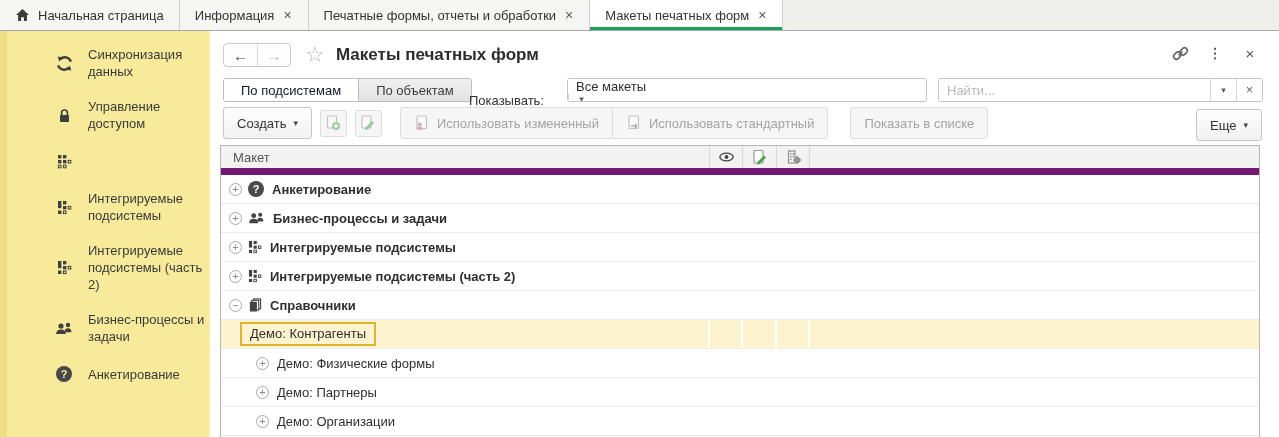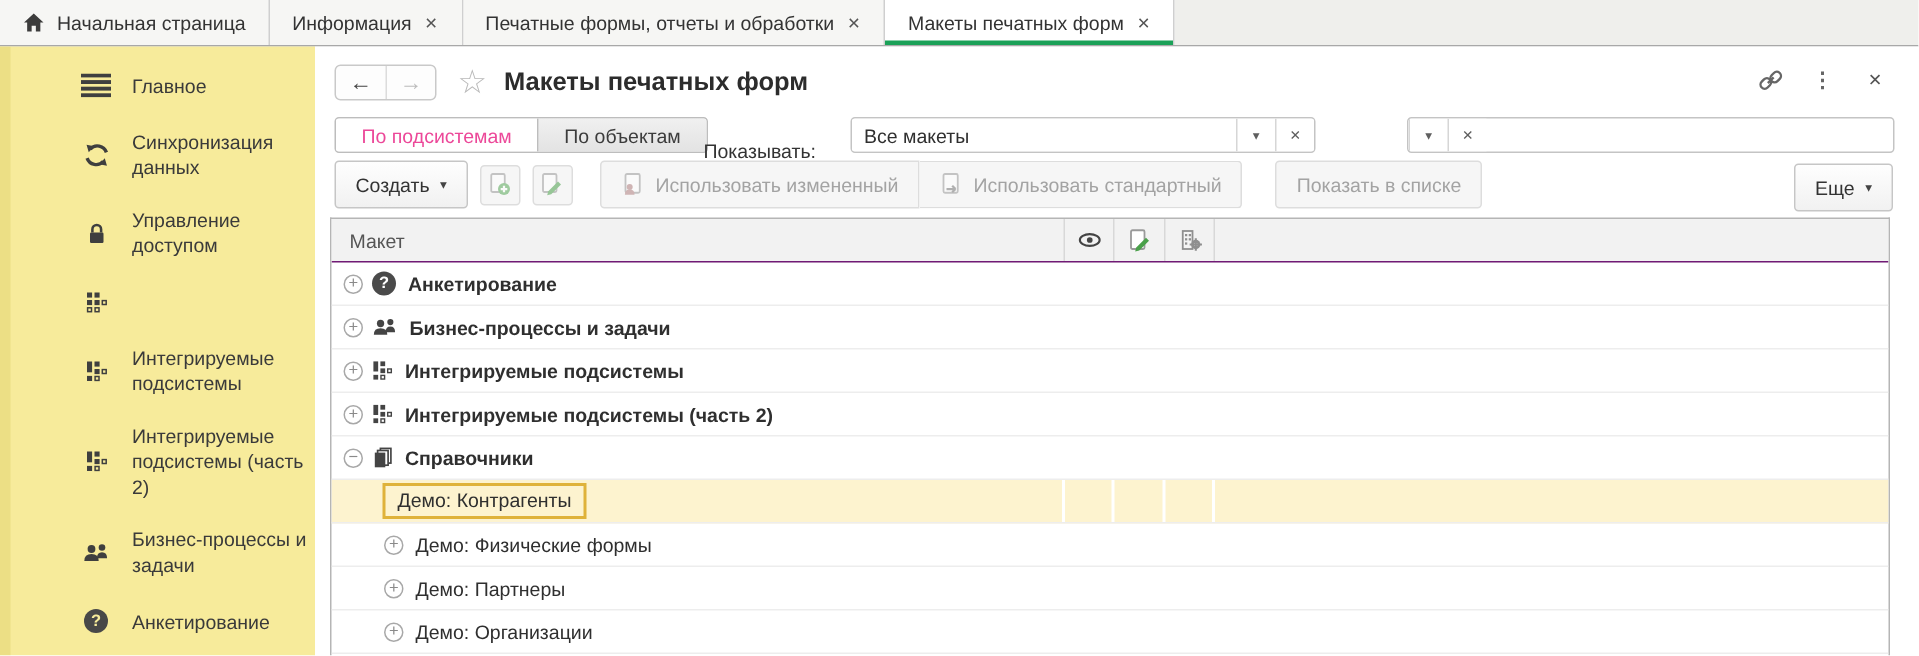--- a/index.html
+++ b/index.html
@@ -47,26 +47,26 @@
   .page-title { position:absolute; left:126px; top:14px; font-size:17px; font-weight:bold; color:#2c2c2c; }
   .head-actions { position:absolute; right:20px; top:13px; display:flex; gap:17px; align-items:center; color:#5a5a5a; }
   .head-actions .hbtn { cursor:pointer; display:flex; align-items:center; justify-content:center; width:18px; height:18px; }
   .kebab { font-size:14px; font-weight:bold; color:#666; letter-spacing:0; }
   .hclose { font-size:15px; color:#555; }
 
   
   .seg { position:absolute; left:13px; top:47px; display:flex; height:24px;
     border:1px solid #bdbdbd; border-radius:3px; overflow:hidden; }
   .segbtn { display:flex; align-items:center; padding:0 17px; font-size:13px; cursor:pointer; }
-  .segbtn.on { background:#fff; color:#ec4899; }
+  .segbtn.on { background:#fff; color:#0f172a; }
   .segbtn.off { background:linear-gradient(#f0f0f0,#e3e3e3); color:#3c3c3c; border-left:1px solid #bdbdbd; }
   .show-label { position:absolute; left:259px; top:52px; color:#333;margin-top:10px; }
   .combo { position:absolute; top:47px; height:24px; border:1px solid #c4c4c4; border-radius:3px;
     display:flex; background:#fff; overflow:hidden; }
-  .combo.showsel { left:357px; width:310px; }
+  .combo.showsel { left:357px; width:360px;flex-direction:column; }
   .combo.search { left:728px; width:325px; }
   .combo .val { flex:1; border:none; outline:none; padding:0 8px; font:13px "Liberation Sans",sans-serif; color:#2f2f2f; min-width:0; background:#fff; }
   .combo .val::placeholder { color:#b8b8b8; }
   .combo .cbtn { width:26px; flex:none; border-left:1px solid #d6d6d6; display:flex; align-items:center; justify-content:center; color:#5f5f5f; cursor:pointer; background:#fff; }
   .combo .cbtn.dd { font-size:9px; }
   .combo .cbtn.cl { font-size:12px; }
 
   
   .toolbar { position:absolute; left:13px; top:78px; right:0; height:28px; display:flex; align-items:center; }
   .btn { height:27px; border:1px solid #c6c6c6; border-radius:3px; background:linear-gradient(#fefefe,#f1f1f1);
@@ -77,40 +77,40 @@
   .iconbtn { width:27px; padding:0; justify-content:center; }
   .btngroup { display:flex; }
   .btngroup .btn:first-child { border-radius:3px 0 0 3px; }
   .btngroup .btn:last-child { border-radius:0 3px 3px 0; border-left:none; }
   .gap8 { margin-left:8px; } .gap18 { margin-left:18px;justify-content:center; } .gap22 { margin-left:22px; }
   .more-btn { position:absolute; right:17px; top:0; }
 
   
   .table { position:absolute; left:10px; top:114px; width:1040px; height:292px;
     border:1px solid #b5b5b5; border-bottom:none; background:#fff; overflow:hidden; }
-  .thead { height:29px; background:#f2f2f2; border-bottom:1px solid #701a75;
+  .thead { height:29px; background:#f2f2f2; border-bottom:7px solid #701a75;
     display:grid; grid-template-columns:489px 33px 34px 33px 1fr; }
   .th { display:flex; align-items:center; border-right:1px solid #d8d8d8; color:#555; }
   .th.name { padding-left:12px; }
   .th.icon { justify-content:center; }
   .th.rest { border-right:none; }
   .trow { height:29px; display:grid; grid-template-columns:489px 33px 34px 33px 1fr;
     border-bottom:1px solid #ededed; cursor:pointer; }
   .trow .cell { display:flex; align-items:center; }
   .trow.selected { background:#fdf3cf; }
   .trow.selected .cell { border-right:2px solid #fff; }
   .trow.selected .cell.rest { border-right:none; }
   .exp { width:13px; height:13px; flex:none; border:1px solid #a8a8a8; border-radius:50%;
     color:#8a8a8a; font-size:11px; line-height:11px; display:flex; align-items:center; justify-content:center; }
   .exp.l0 { margin-left:8px; }
   .exp.l1 { margin-left:35px; }
   .ticon { margin-left:6px; flex:none; display:flex; }
   .tlabel { margin-left:8px; color:#2f2f2f; }
   .trow.group .tlabel { font-weight:bold; }
-  .selbox { margin-left:34px; border:2px solid #dfb23a; background:#fdf3cf; padding:2px 8px 3px 8px; color:#2f2f2f; }
+  .selbox { margin-left:19px; border:2px solid #dfb23a; background:#fdf3cf; padding:2px 8px 3px 8px; color:#2f2f2f; }
 </style>
 </head>
 <body>
 
 <div class="tabbar">
   <div class="tab">
     <span>
       <svg width="15" height="14" viewBox="0 0 15 14">
           <path fill="#3c3c3c" d="M7.5 1 L14 7 H11.9 V13 H8.9 V9.2 H6.1 V13 H3.1 V7 H1 Z"></path>
         </svg>
@@ -126,33 +126,20 @@
     <span class="tclose">×</span>
   </div>
   <div class="tab active">
     <span>Макеты печатных форм</span>
     <span class="tclose">×</span>
   </div>
   <div class="tab-spacer"></div>
 </div>
 
 <div class="sidebar">
-  <div class="side-item">
-    <span class="ic">
-      <svg width="20" height="16" viewBox="0 0 20 16">
-          <g fill="#3f3f3f">
-            <rect y="0" width="20" height="2.6"></rect>
-            <rect y="4.4" width="20" height="2.6"></rect>
-            <rect y="8.8" width="20" height="2.6"></rect>
-            <rect y="13.2" width="20" height="2.6"></rect>
-          </g>
-        </svg>
-    </span>
-    <span class="lbl">Главное</span>
-  </div>
   <div class="side-item">
     <span class="ic">
       <svg width="17" height="17" viewBox="0 0 14 14">
           <g stroke="#3f3f3f" stroke-width="1.9" fill="none">
             <path d="M12.3 5.4 A5.3 5.3 0 0 0 3.4 3.6"></path>
             <path d="M1.7 8.6 A5.3 5.3 0 0 0 10.6 10.4"></path>
           </g>
           <path fill="#3f3f3f" d="M1.4 1.2 L5.6 2.0 L2.6 5.3 Z"></path>
           <path fill="#3f3f3f" d="M12.6 12.8 L8.4 12.0 L11.4 8.7 Z"></path>
         </svg>
@@ -267,20 +254,21 @@
     <div class="segbtn on">По подсистемам</div>
     <div class="segbtn off">По объектам</div>
   </div>
   <div class="show-label">Показывать:</div>
   <div class="combo showsel">
     <input class="val" readonly="" value="Все макеты" style="">
     <span class="cbtn dd">▾</span>
     <span class="cbtn cl">×</span>
   </div>
   <div class="combo search">
+    <input class="val" placeholder="Найти..." style="">
     <span class="cbtn dd">▾</span>
     <span class="cbtn cl">×</span>
   </div>
 
   <div class="toolbar">
     <button class="btn">
       <span>Создать</span>
         <span class="dd">▾</span>
     </button>
     <button class="btn iconbtn disabled gap8">

